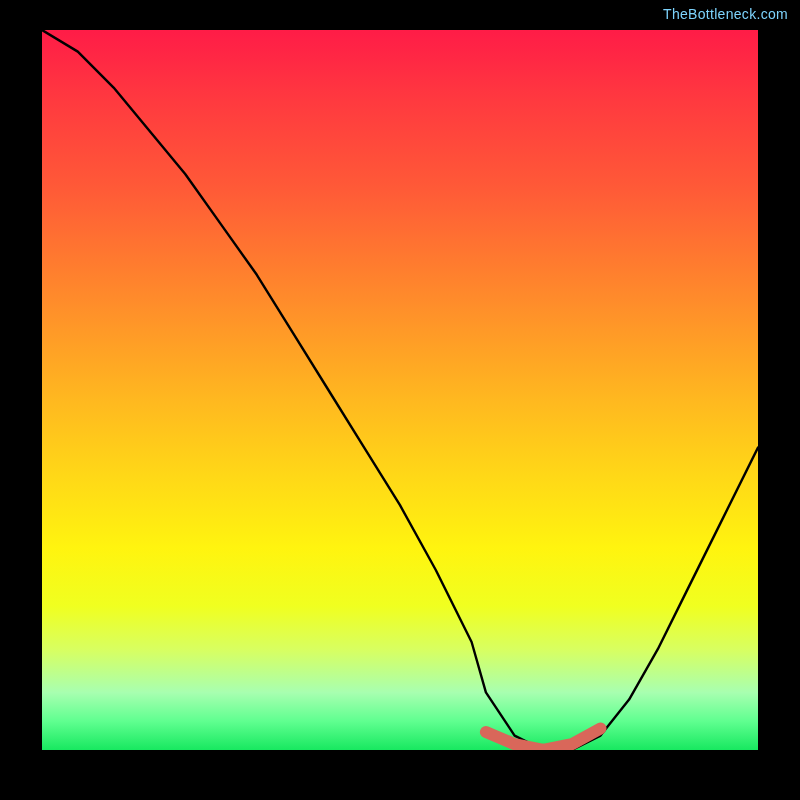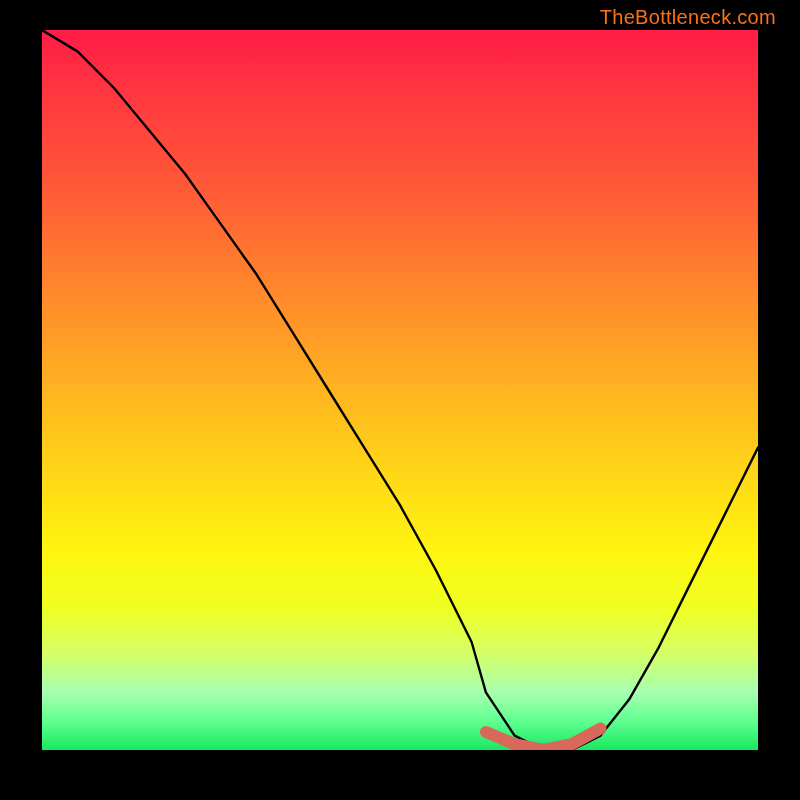--- a/index.html
+++ b/index.html
@@ -7,23 +7,23 @@
     width: 800px;
     height: 800px;
     background: #000;
     position: relative;
     font-family: Arial, sans-serif;
     overflow: hidden;
   }
   .watermark {
     position: absolute;
     top: 6px;
-    right: 24px;
-    color: #f97316;
-    font-size: 20px;
+    right: 12px;
+    color: #7dd3fc;
+    font-size: 14px;
     font-weight: 500;
     z-index: 10;
     letter-spacing: 0.3px;
   }
   .plot-area {
     position: absolute;
     left: 42px;
     top: 30px;
     width: 716px;
     height: 720px;

